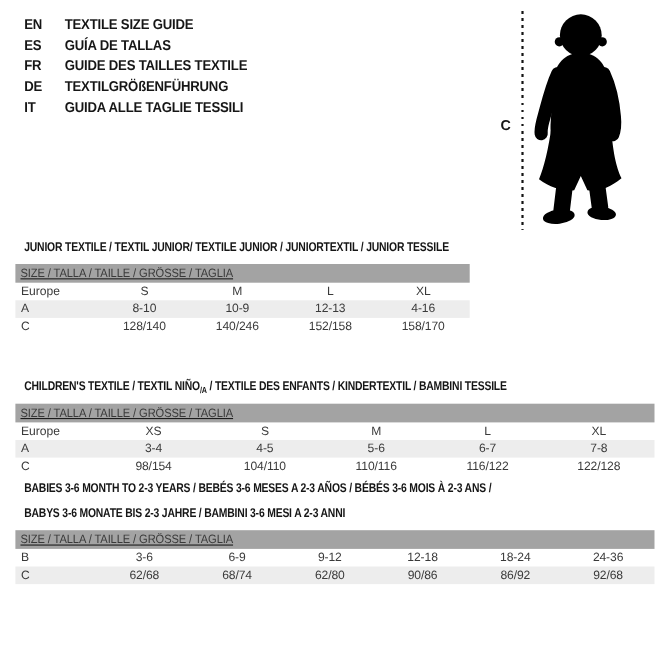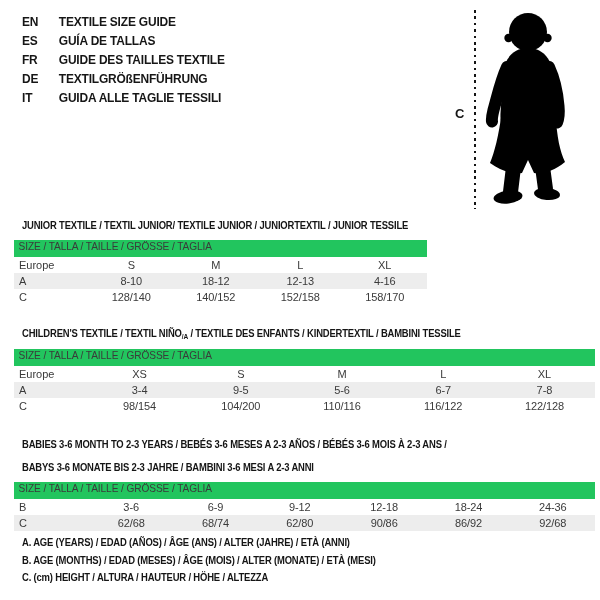--- a/index.html
+++ b/index.html
@@ -18,26 +18,26 @@
 
   
   .dotted-line{position:absolute;left:474px;top:10px;width:2px;height:199px;
     background:repeating-linear-gradient(to bottom,#141414 0px,#141414 2.6px,transparent 2.6px,transparent 6.4px);}
   .height-label{position:absolute;left:455px;top:106px;font-weight:700;font-size:13px;color:#161616;}
   .baby-svg{position:absolute;left:484px;top:11px;}
 
   
   .size-table{position:absolute;left:14px;}
   .size-table.t-junior{top:217px;width:413px;}
-  .size-table.t-children{top:325px;width:581px;}
+  .size-table.t-children{top:344px;width:581px;}
   .size-table.t-babies{top:436px;width:581px;}
   .t-title{font-weight:700;font-size:11.5px;line-height:17px;letter-spacing:-0.2px;
            transform:scaleX(0.82);transform-origin:0 0;white-space:nowrap;color:#151515;
            margin-left:8px;margin-bottom:6px;}
-  .t-bar{height:17px;background:#22c55e;display:flex;}
+  .t-bar{height:17px;background:#a3a3a3;display:flex;align-items:center;text-decoration:underline;}
   .t-bar-text{font-size:11px;color:#3a3a3a;padding-left:5px;letter-spacing:-0.1px;
               transform:scaleX(0.92);transform-origin:0 0;white-space:nowrap;}
   .t-row{display:flex;height:16px;align-items:center;font-size:11px;color:#3a3a3a;}
   .t-row.stripe{background:#ededed;}
   .t-cell-label{width:70px;flex:0 0 70px;padding-left:5px;text-align:left;}
   .t-cell{flex:1;text-align:center;letter-spacing:-0.1px;}
   .subscript{font-size:8px;position:relative;top:2px;}
 
   
   .legend{position:absolute;left:22px;top:534px;}
@@ -106,57 +106,57 @@
         <div class="t-row">
           <div class="t-cell-label">Europe</div>
           <div class="t-cell">S</div>
           <div class="t-cell">M</div>
           <div class="t-cell">L</div>
           <div class="t-cell">XL</div>
         </div>
         <div class="t-row stripe">
           <div class="t-cell-label">A</div>
           <div class="t-cell">8-10</div>
-          <div class="t-cell">18-12</div>
+          <div class="t-cell">10-9</div>
           <div class="t-cell">12-13</div>
           <div class="t-cell">4-16</div>
         </div>
         <div class="t-row">
           <div class="t-cell-label">C</div>
           <div class="t-cell">128/140</div>
-          <div class="t-cell">140/152</div>
+          <div class="t-cell">140/246</div>
           <div class="t-cell">152/158</div>
           <div class="t-cell">158/170</div>
         </div>
       </div>
       <div class="size-table t-children">
         <div class="t-title">CHILDREN'S TEXTILE / TEXTIL NIÑO<span class="subscript">/A</span> / TEXTILE DES ENFANTS / KINDERTEXTIL / BAMBINI TESSILE</div>
         <div class="t-bar">
           <span class="t-bar-text">SIZE / TALLA / TAILLE / GRÖSSE / TAGLIA</span>
         </div>
         <div class="t-row">
           <div class="t-cell-label">Europe</div>
           <div class="t-cell">XS</div>
           <div class="t-cell">S</div>
           <div class="t-cell">M</div>
           <div class="t-cell">L</div>
           <div class="t-cell">XL</div>
         </div>
         <div class="t-row stripe">
           <div class="t-cell-label">A</div>
           <div class="t-cell">3-4</div>
-          <div class="t-cell">9-5</div>
+          <div class="t-cell">4-5</div>
           <div class="t-cell">5-6</div>
           <div class="t-cell">6-7</div>
           <div class="t-cell">7-8</div>
         </div>
         <div class="t-row">
           <div class="t-cell-label">C</div>
           <div class="t-cell">98/154</div>
-          <div class="t-cell">104/200</div>
+          <div class="t-cell">104/110</div>
           <div class="t-cell">110/116</div>
           <div class="t-cell">116/122</div>
           <div class="t-cell">122/128</div>
         </div>
       </div>
       <div class="size-table t-babies">
         <div class="t-title">BABIES 3-6 MONTH TO 2-3 YEARS / BEBÉS 3-6 MESES A 2-3 AÑOS / BÉBÉS 3-6 MOIS À 2-3 ANS /</div>
         <div class="t-title">BABYS 3-6 MONATE BIS 2-3 JAHRE / BAMBINI 3-6 MESI A 2-3 ANNI</div>
         <div class="t-bar">
           <span class="t-bar-text">SIZE / TALLA / TAILLE / GRÖSSE / TAGLIA</span>
@@ -175,19 +175,14 @@
           <div class="t-cell">62/68</div>
           <div class="t-cell">68/74</div>
           <div class="t-cell">62/80</div>
           <div class="t-cell">90/86</div>
           <div class="t-cell">86/92</div>
           <div class="t-cell">92/68</div>
         </div>
       </div>
     </div>
 
-  <div class="legend">
-      <div class="legend-line">A. AGE (YEARS) / EDAD (AÑOS) / ÂGE (ANS) / ALTER (JAHRE) / ETÀ (ANNI)</div>
-      <div class="legend-line">B. AGE (MONTHS) / EDAD (MESES) / ÂGE (MOIS) / ALTER (MONATE) / ETÀ (MESI)</div>
-      <div class="legend-line">C. (cm) HEIGHT / ALTURA / HAUTEUR / HÖHE / ALTEZZA</div>
-    </div>
 
 </div>
 
 </body></html>

